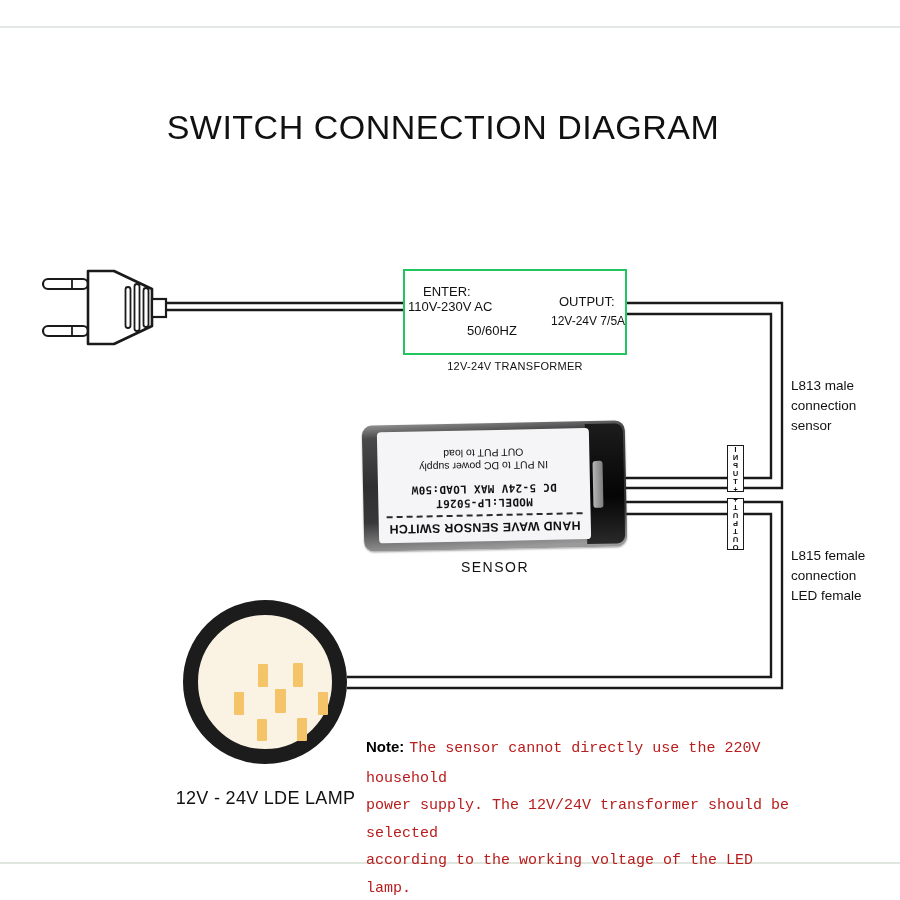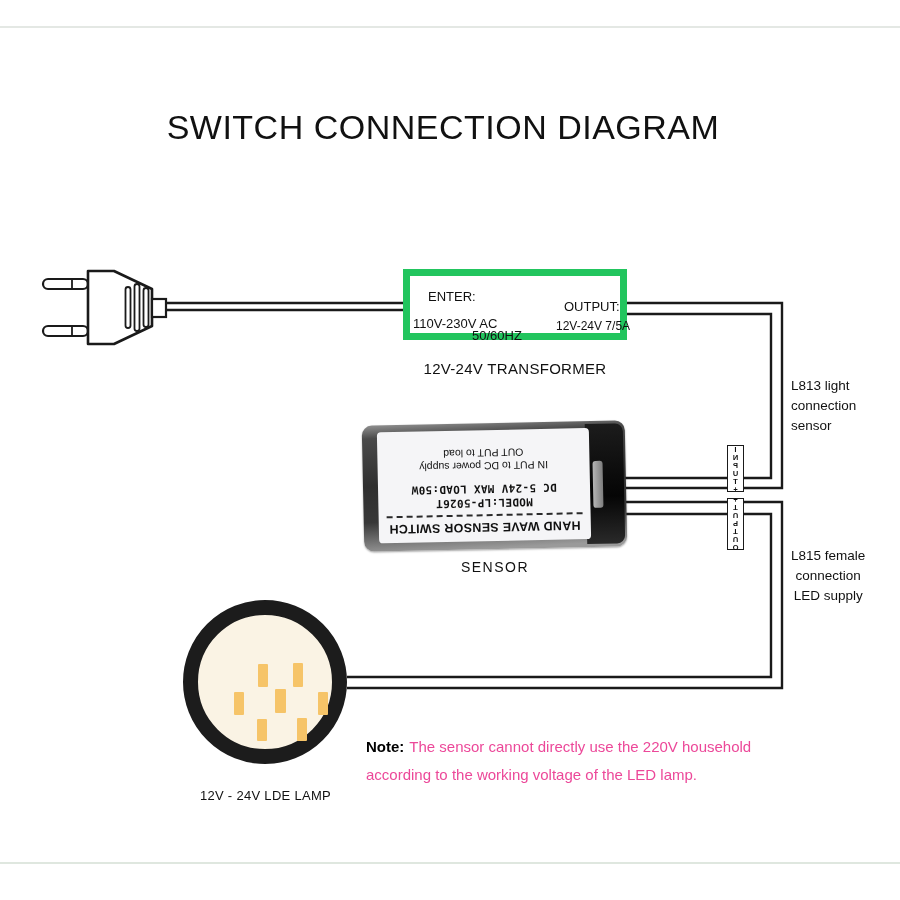--- a/index.html
+++ b/index.html
@@ -12,39 +12,39 @@
 
   .page-title {
     position: absolute; top: 108px; left: 0; width: 886px;
     text-align: center; font-size: 34px; font-weight: 400; letter-spacing: 0.5px; color: #111;
   }
 
   svg.wires { position: absolute; left: 0; top: 0; }
 
   
   .transformer {
-    position: absolute; left: 403px; top: 269px; width: 224px; height: 71px;
-    background: #fff; border: 7px solid #22c55e; z-index: 2;
+    position: absolute; left: 403px; top: 269px; width: 224px; height: 86px;
+    background: #fff; border: 2px solid #22c55e; z-index: 2;
   }
   .transformer .t-text { position: absolute; font-size: 13px; color: #111; white-space: nowrap; }
   .t-enter-title  { left: 18px;  top: 13px; }
-  .t-enter-value  { left: 3px;   top: 40px; }
+  .t-enter-value  { left: 3px;   top: 28px; }
   .t-enter-freq   { left: 20px;  top: 52px; margin-left: 42px; }
   .t-out-title    { left: 154px; top: 23px; }
   .t-out-value    { left: 146px; top: 43px; font-size: 12px !important; }
 
   .caption { position: absolute; text-align: center; color: #111; }
-  .transformer-caption { left: 403px; top: 360px; width: 224px; font-size: 15px; letter-spacing: 0.3px; }
+  .transformer-caption { left: 403px; top: 360px; width: 224px; font-size: 11px; letter-spacing: 0.3px; }
   .plug-caption { left: 14px; top: 359px; width: 180px; font-size: 14px; line-height: 21px; }
   .sensor-caption { left: 362px; top: 559px; width: 266px; font-size: 14px; letter-spacing: 1.5px; }
-  .lamp-caption { left: 168px; top: 788px; width: 195px; font-size: 13px; letter-spacing: 0.3px; }
+  .lamp-caption { left: 168px; top: 788px; width: 195px; font-size: 18px; letter-spacing: 0.3px; }
 
   .side-label { position: absolute; left: 791px; font-size: 13.5px; line-height: 20px; color: #111; z-index: 2; }
   .side-label-male { top: 376px; }
-  .side-label-female { top: 546px; text-align: center; }
+  .side-label-female { top: 546px; }
 
   
   .vtag {
     position: absolute; width: 17px; background: #fff; border: 1.5px solid #1a1a1a;
     z-index: 3; display: flex; align-items: center; justify-content: center;
   }
   .vtag-input { left: 727px; top: 445px; height: 47px; }
   .vtag-output { left: 727px; top: 498px; height: 52px; }
   .vtag span {
     writing-mode: vertical-rl; text-orientation: upright;
@@ -83,21 +83,21 @@
   
   .lamp {
     position: absolute; left: 183px; top: 600px; width: 164px; height: 164px;
     border-radius: 50%; border: 15px solid #1c1c1c; background: #FAF3E4; z-index: 2;
   }
   .led-chip { position: absolute; background: #F6C468; border-radius: 1px; }
 
   
   .note { position: absolute; left: 366px; top: 733px; width: 440px; font-size: 15px; line-height: 27.5px; z-index: 2; }
   .note-label { color: #000; font-weight: 700; margin-right: 5px; margin-top: 12px; }
-  .note-text { color: #ec4899; }
+  .note-text { color: #b91c1c; font-family: Liberation Mono, monospace; }
 </style>
 </head>
 <body>
 
 <div class="rule rule-top"></div>
 <div class="rule rule-bottom"></div>
 
 <h1 class="page-title">SWITCH CONNECTION DIAGRAM</h1>
 
 <svg class="wires" width="900" height="900" viewBox="0 0 900 900">
@@ -139,28 +139,28 @@
 </div>
 
 <div class="vtag vtag-input">
   <span>INPUT+</span>
 </div>
 <div class="vtag vtag-output">
   <span>OUTPUT+</span>
 </div>
 
 <div class="side-label side-label-male">
-  <div>L813 light</div>
+  <div>L813 male</div>
   <div>connection</div>
   <div>sensor</div>
 </div>
 <div class="side-label side-label-female">
   <div>L815 female</div>
   <div>connection</div>
-  <div>LED supply</div>
+  <div>LED female</div>
 </div>
 
 <div class="sensor">
   <div class="sensor-connector">
     <div class="sensor-slot"></div>
   </div>
   <div class="sensor-sticker">
     <div class="sticker-title">HAND WAVE SENSOR SWITCH</div>
     <hr class="sticker-dash">
     <div class="sticker-mono">MODEL:LP-5026T</div>
@@ -179,14 +179,15 @@
   <div class="led-chip" style="left:120px; top:77px; width:10px; height:23px;"></div>
   <div class="led-chip" style="left:59px; top:104px; width:10px; height:22px;"></div>
   <div class="led-chip" style="left:99px; top:103px; width:10px; height:23px;"></div>
 </div>
 <div class="caption lamp-caption">12V - 24V LDE LAMP</div>
 
 <div class="note">
   <div>
     <span class="note-label">Note:</span><span class="note-text">The sensor cannot directly use the 220V household</span>
   </div>
+  <div class="note-text">power supply. The 12V/24V transformer should be selected</div>
   <div class="note-text">according to the working voltage of the LED lamp.</div>
 </div>
 
 </body></html>

